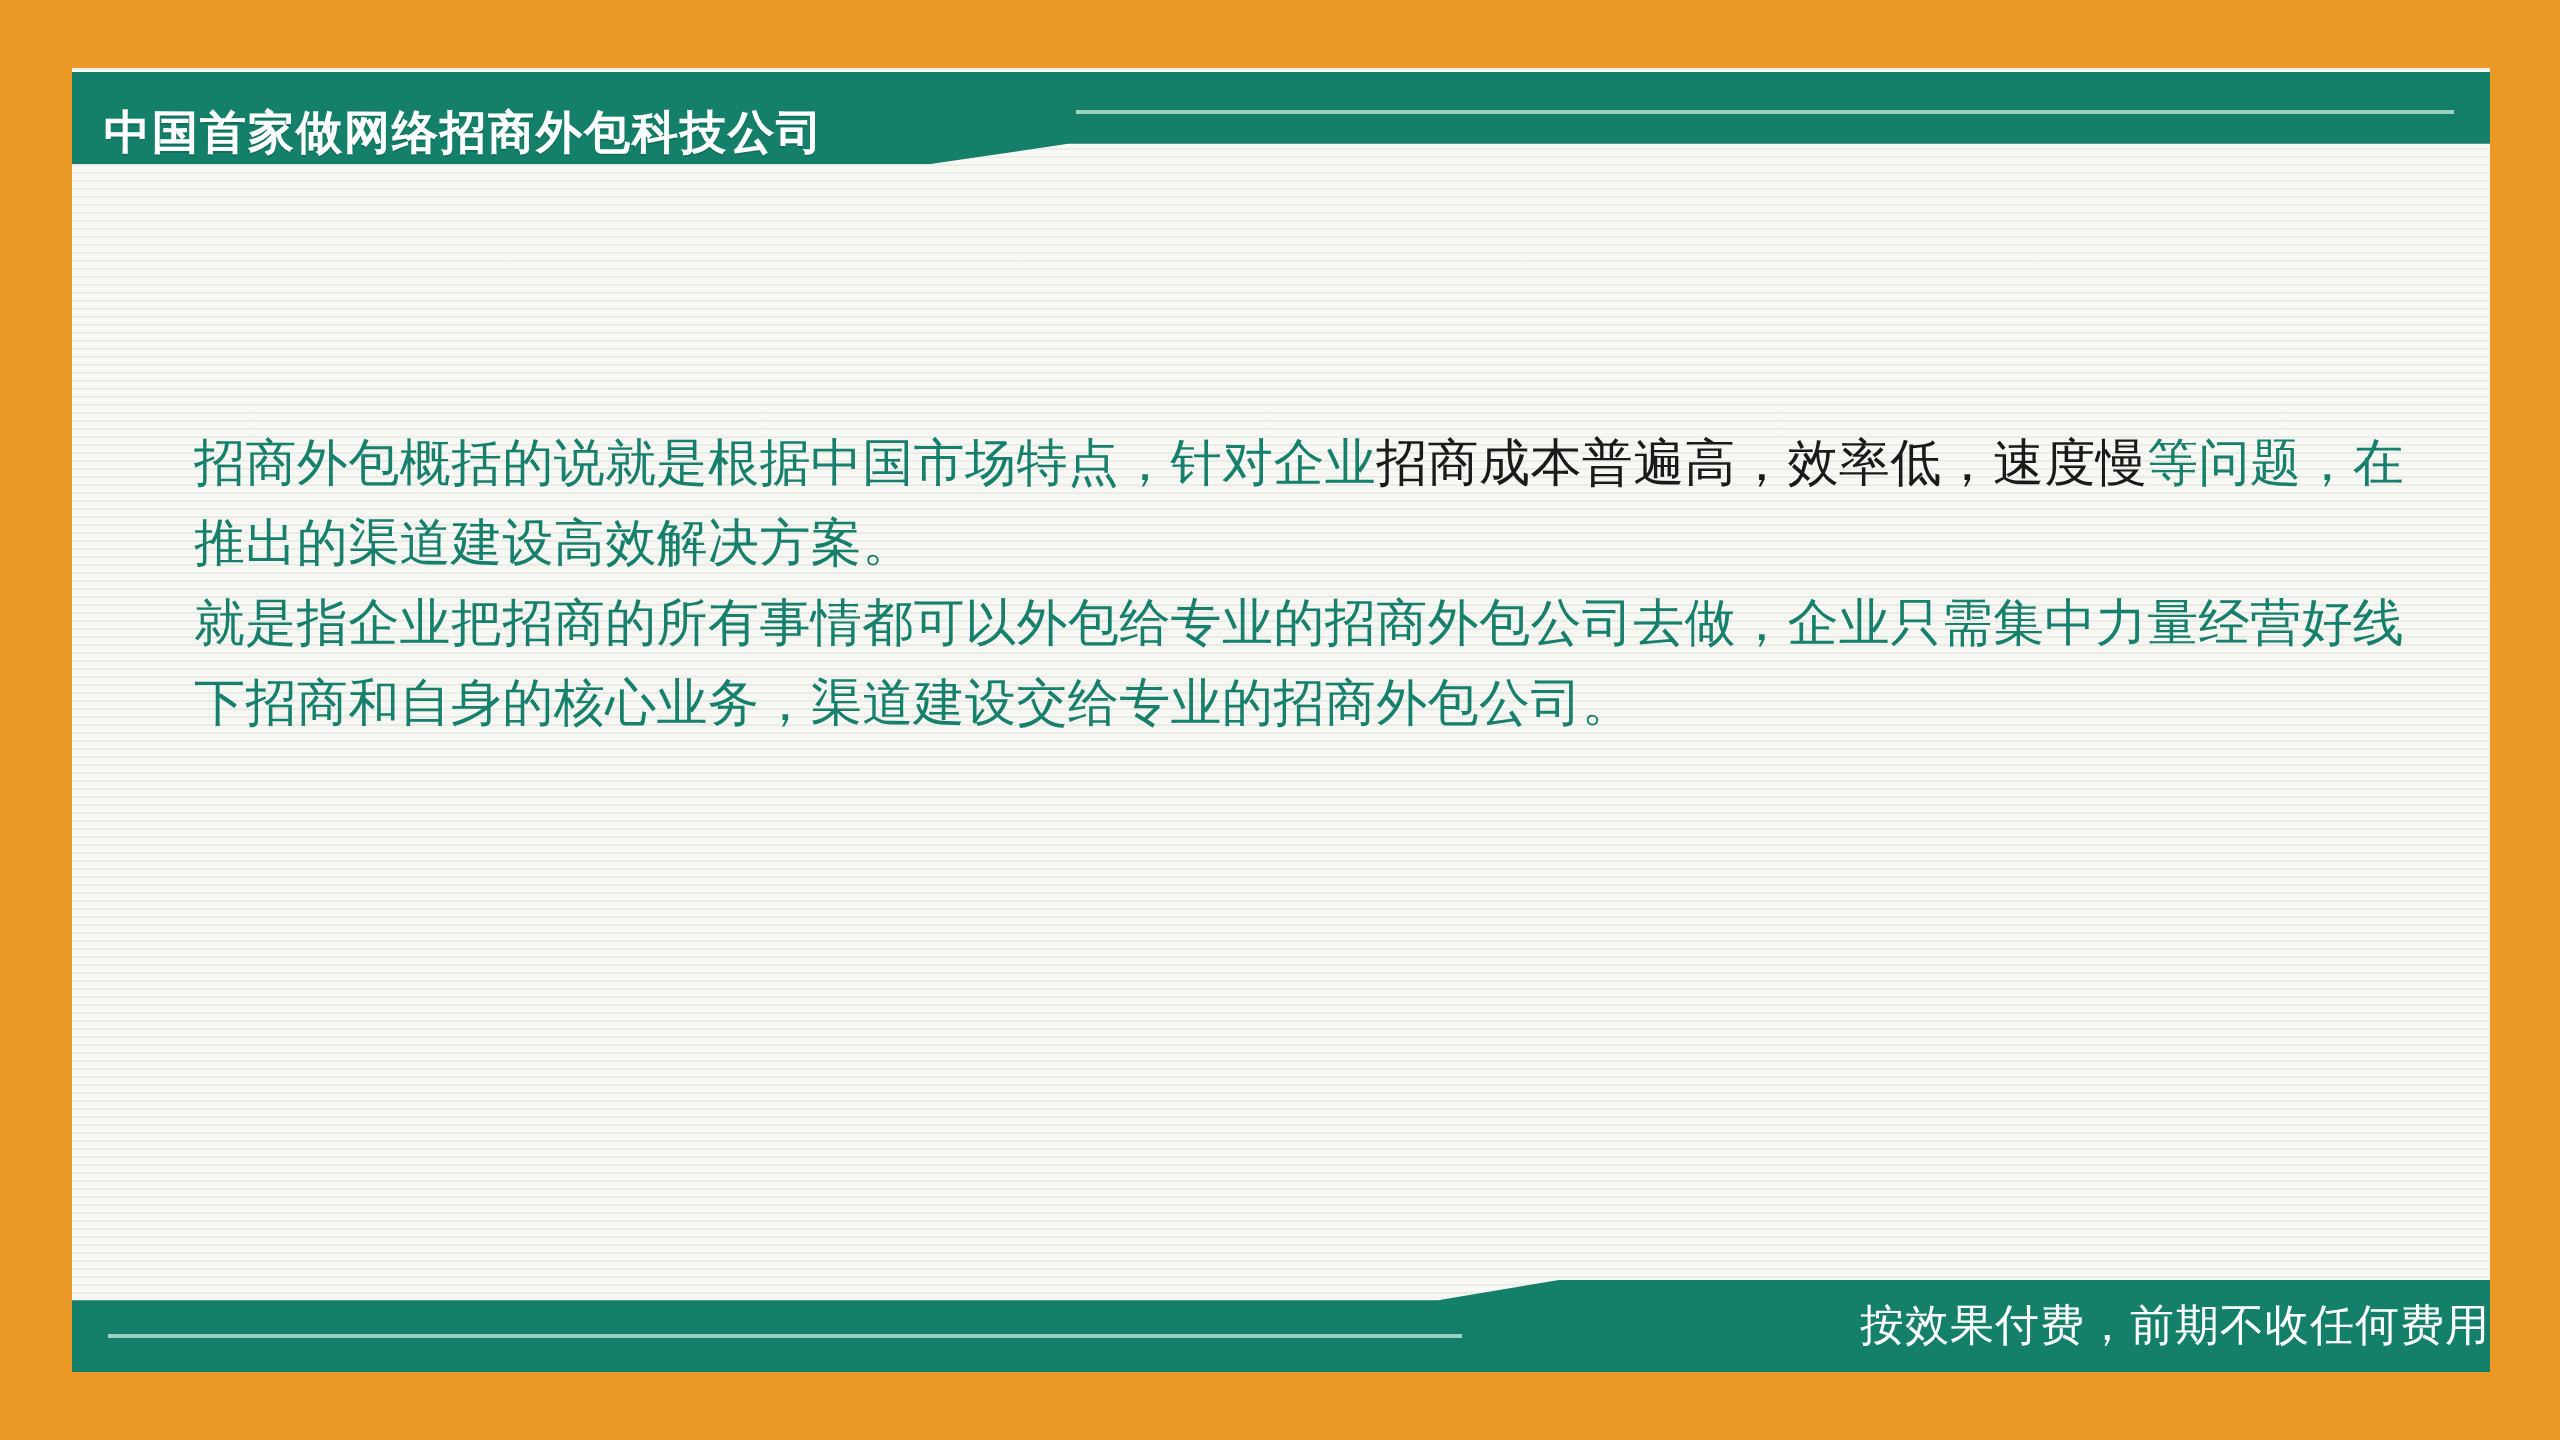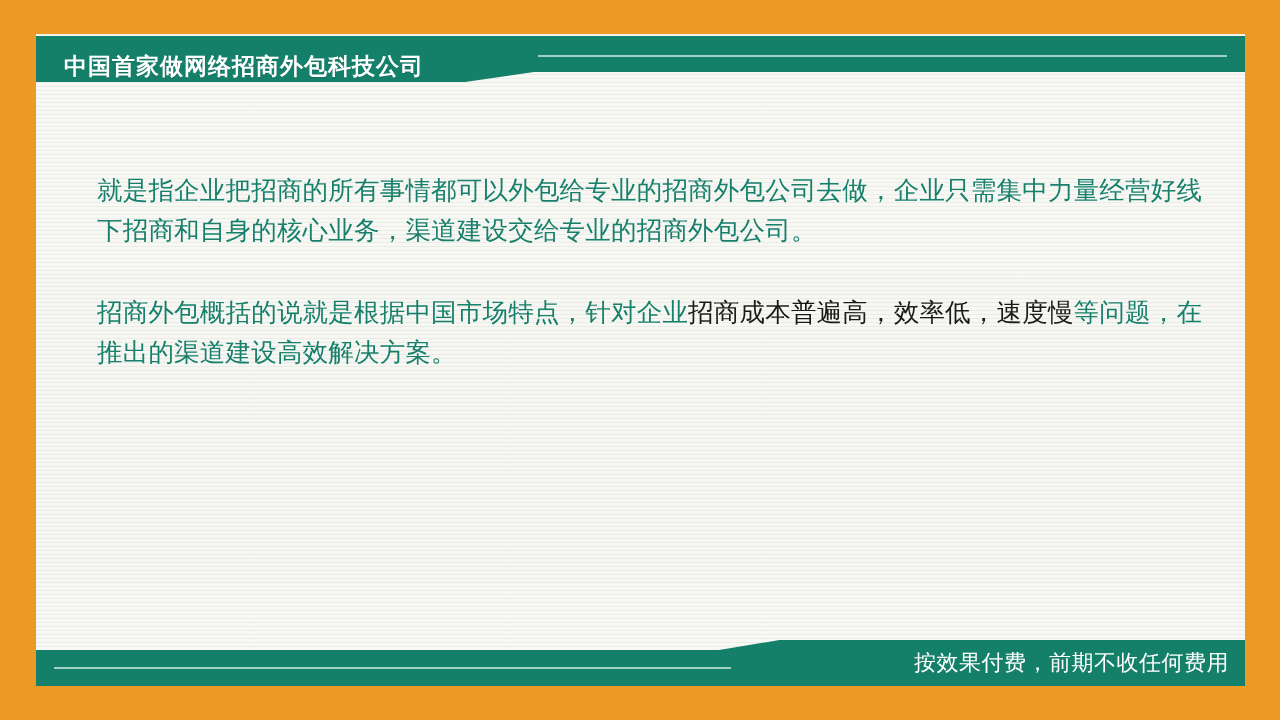--- a/index.html
+++ b/index.html
@@ -57,21 +57,21 @@
     background: #b9ddd2;
     opacity: 0.85;
   }
   .header-title-wrap {
     position: absolute;
     left: 0;
     top: 0;
     height: 60px;
     display: flex;
     align-items: center;
-    padding-left: 28px;
+    padding-left: 16px;
   }
   .header-title {
     color: #ffffff;
     font-size: 23px;
     font-weight: bold;
     letter-spacing: 1px;
     line-height: 46px;
     white-space: nowrap;
     text-shadow: 0 1px 0 rgba(0,0,0,0.12);
   }
@@ -136,21 +136,20 @@
     opacity: 0.85;
   }
   .footer-text-wrap {
     position: absolute;
     right: 0;
     top: 0;
     height: 46px;
     display: flex;
     align-items: center;
     justify-content: flex-end;
-    padding-right: 16px;
     width: 100%;
   }
   .footer-text {
     color: #ffffff;
     font-size: 22px;
     line-height: 46px;
     white-space: nowrap;
     letter-spacing: 0.5px;
   }
 </style>
@@ -166,23 +165,23 @@
     <div class="header-rule"></div>
     <div class="header-title-wrap">
       <span class="header-title">中国首家做网络招商外包科技公司</span>
     </div>
   </div>
 
   <div class="content">
 
 
 
+    <p class="para second"><span>招商外包概括的说就是根据中国市场特点，针对企业</span><span class="hl-dark">招商成本普遍高，效率低，速度慢</span><span>等问题，在推出的渠道建设高效解决方案。</span></p>
+
     <p class="para">就是指企业把招商的所有事情都可以外包给专业的招商外包公司去做，企业只需集中力量经营好线下招商和自身的核心业务，渠道建设交给专业的招商外包公司。</p>
-
-    <p class="para second"><span>招商外包概括的说就是根据中国市场特点，针对企业</span><span class="hl-dark">招商成本普遍高，效率低，速度慢</span><span>等问题，在推出的渠道建设高效解决方案。</span></p>
 
   </div>
 
   <div class="footer-band">
     <div class="footer-shape"></div>
     <div class="footer-rule"></div>
     <div class="footer-text-wrap">
       <span class="footer-text">按效果付费，前期不收任何费用</span>
     </div>
   </div>

